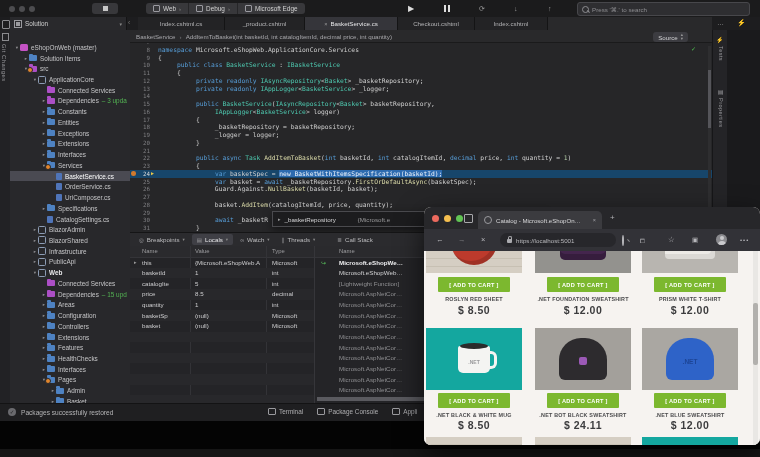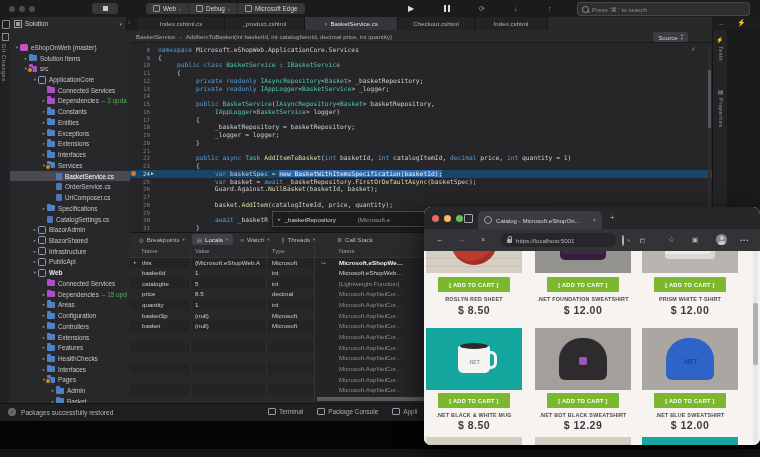--- a/index.html
+++ b/index.html
@@ -711,21 +711,21 @@
         <div class="cartbtn" style="left: 14px; top: 142px;">[ ADD TO CART ]</div>
         <div class="pname" style="left: 2px; top: 161px;">.NET BLACK &amp; WHITE MUG</div>
         <div class="pprice" style="left: 2px; top: 168px;">$ 8.50</div>
         <div class="tile" style="left: 111px; top: 77px; background: rgb(163, 160, 155);">
           <span class="blob b-black-hd">
             <span class="bot"></span>
           </span>
         </div>
         <div class="cartbtn" style="left: 123px; top: 142px;">[ ADD TO CART ]</div>
         <div class="pname" style="left: 111px; top: 161px;">.NET BOT BLACK SWEATSHIRT</div>
-        <div class="pprice" style="left: 111px; top: 168px;">$ 12.29</div>
+        <div class="pprice" style="left: 111px; top: 168px;">$ 24.11</div>
         <div class="tile" style="left: 218px; top: 77px; background: rgb(170, 167, 162);">
           <span class="blob b-blue-hd">
             <span class="htxt">.NET</span>
           </span>
         </div>
         <div class="cartbtn" style="left: 230px; top: 142px;">[ ADD TO CART ]</div>
         <div class="pname" style="left: 218px; top: 161px;">.NET BLUE SWEATSHIRT</div>
         <div class="pprice" style="left: 218px; top: 168px;">$ 12.00</div>
         <div class="tile wood" style="left: 2px; top: 186px;"></div>
         <div class="tile wood" style="left: 111px; top: 186px;"></div>

